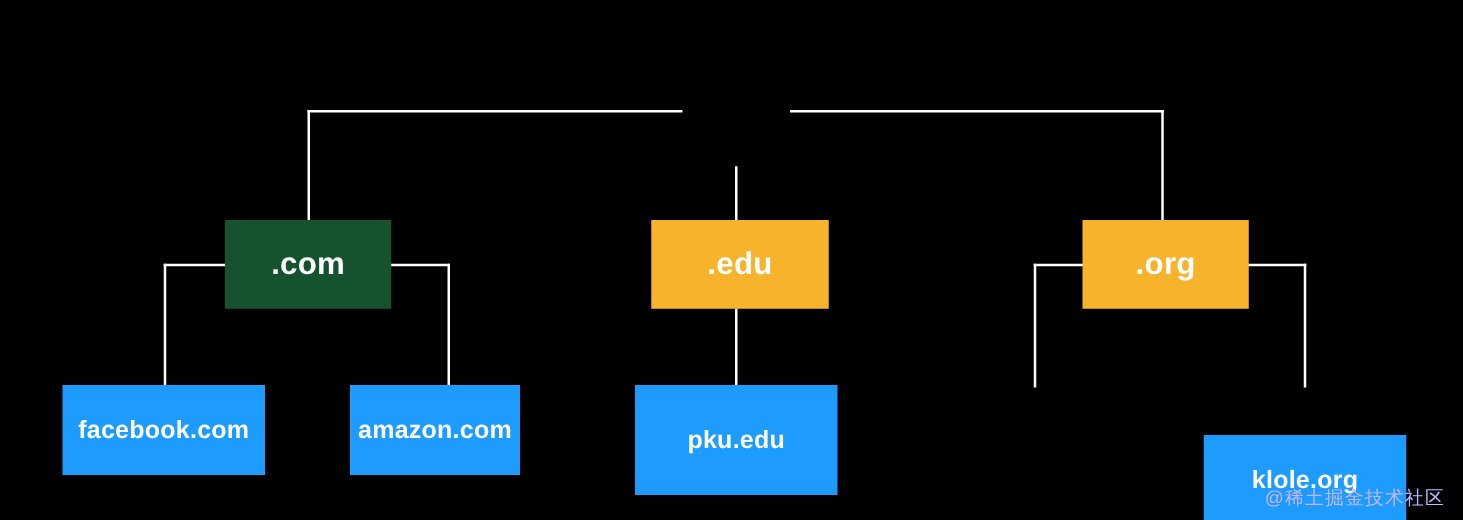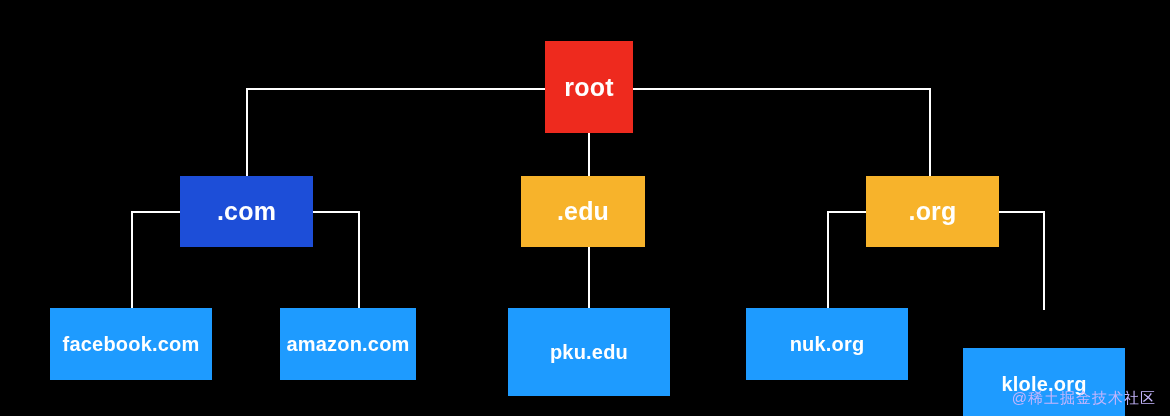--- a/index.html
+++ b/index.html
@@ -75,51 +75,45 @@
   <div class="edge edge-v" style="left:358px; top:211px; height:99px;"></div>
 
   <div class="edge edge-v" style="left:588px; top:247px; height:63px;"></div>
 
   <div class="edge edge-h" style="left:827px; top:211px; width:40px;"></div>
   <div class="edge edge-v" style="left:827px; top:211px; height:99px;"></div>
 
   <div class="edge edge-h" style="left:997px; top:211px; width:48px;"></div>
   <div class="edge edge-v" style="left:1043px; top:211px; height:99px;"></div>
 
-  <div class="node node-root" style="left:545px; top:41px; width:88px; height:92px; background:#ee2a1e;">
-    <span>root</span>
-  </div>
 
-  <div class="node node-tld" style="left:180px; top:176px; width:133px; height:71px; background:#1d4ed8;">
+  <div class="node node-tld" style="left:180px; top:176px; width:133px; height:71px; background:#14532d;">
     <span>.com</span>
   </div>
 
-  <div class="node node-tld" style="left:521px; top:176px; width:124px; height:71px; background:#f7b32b;">
+  <div class="node node-tld" style="left:521px; top:176px; width:142px; height:71px; background:#f7b32b;">
     <span>.edu</span>
   </div>
 
   <div class="node node-tld" style="left:866px; top:176px; width:133px; height:71px; background:#f7b32b;justify-content:center;">
     <span>.org</span>
   </div>
 
   <div class="node node-leaf" style="left:50px; top:308px; width:162px; height:72px; background:#1e9bff;">
     <span>facebook.com</span>
   </div>
 
   <div class="node node-leaf" style="left:280px; top:308px; width:136px; height:72px; background:#1e9bff;">
     <span>amazon.com</span>
   </div>
 
   <div class="node node-leaf" style="left:508px; top:308px; width:162px; height:88px; background:#1e9bff;">
     <span>pku.edu</span>
   </div>
 
-  <div class="node node-leaf" style="left:746px; top:308px; width:162px; height:72px; background:#1e9bff;">
-    <span>nuk.org</span>
-  </div>
 
   <div class="node node-leaf" style="left:963px; top:308px; width:162px; height:72px; background:#1e9bff;margin-top:40px;">
     <span>klole.org</span>
   </div>
 
   <div id="watermark">@稀土掘金技术社区</div>
 
 </div>
 
 </body></html>

